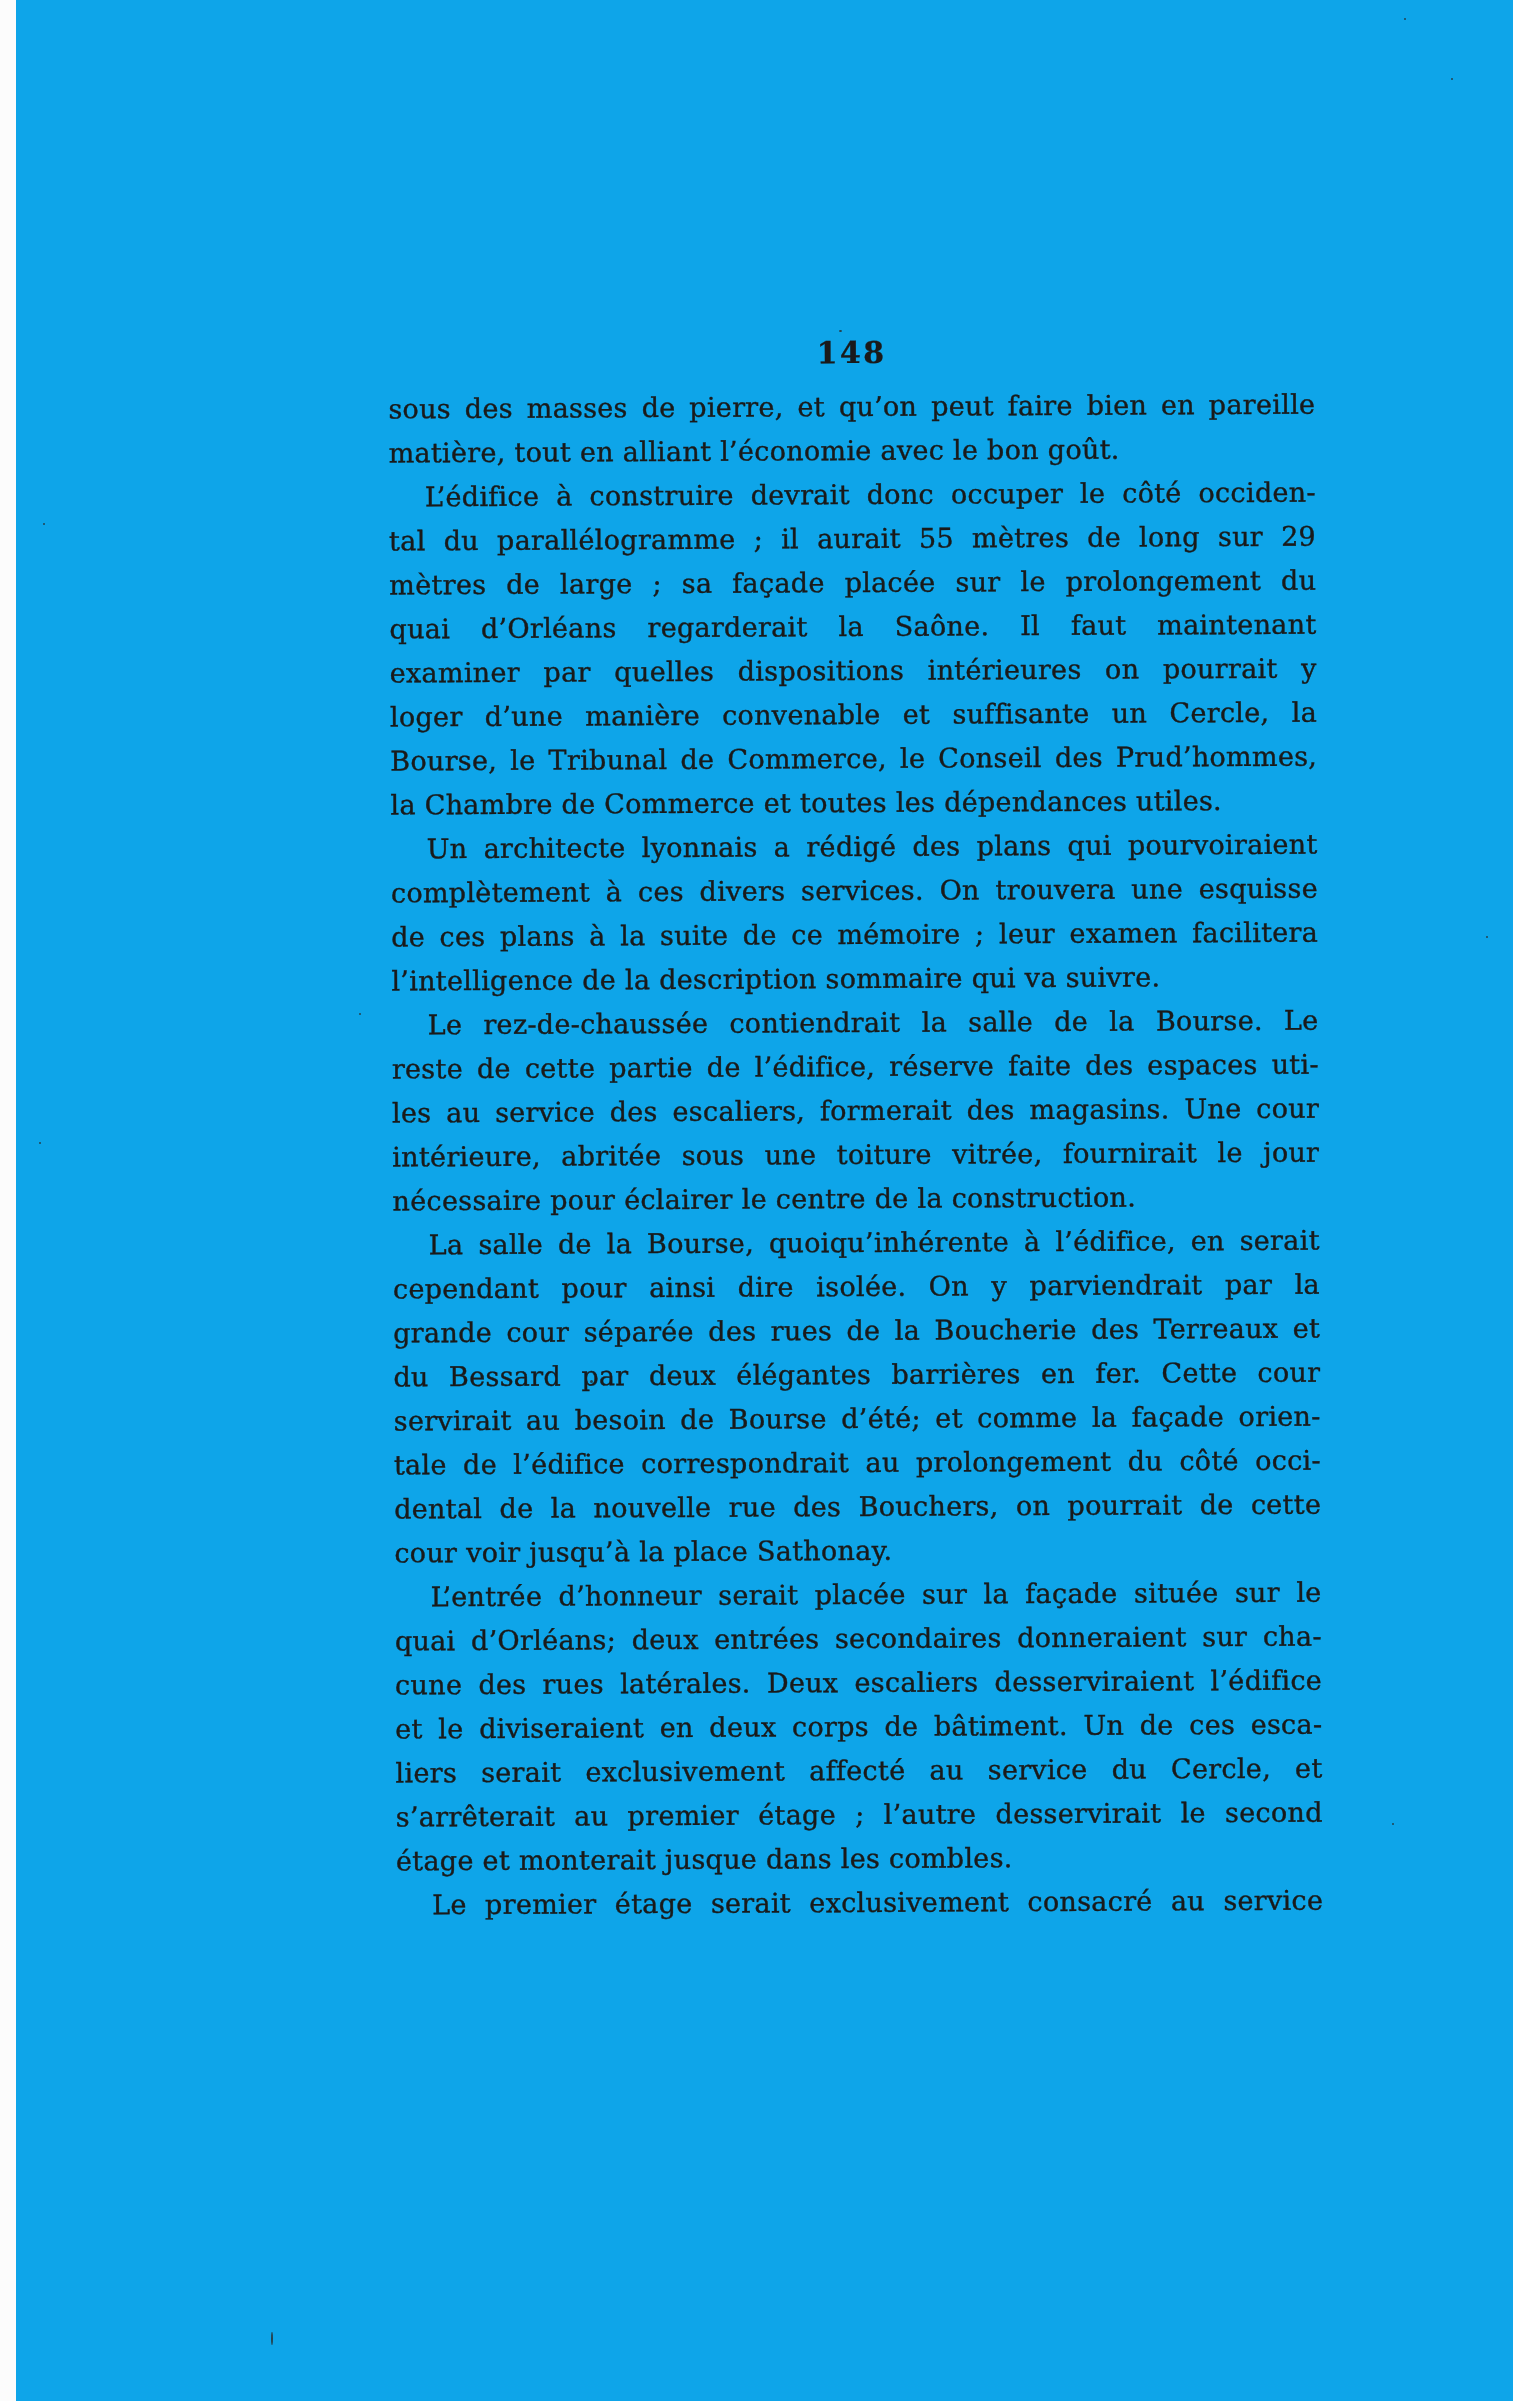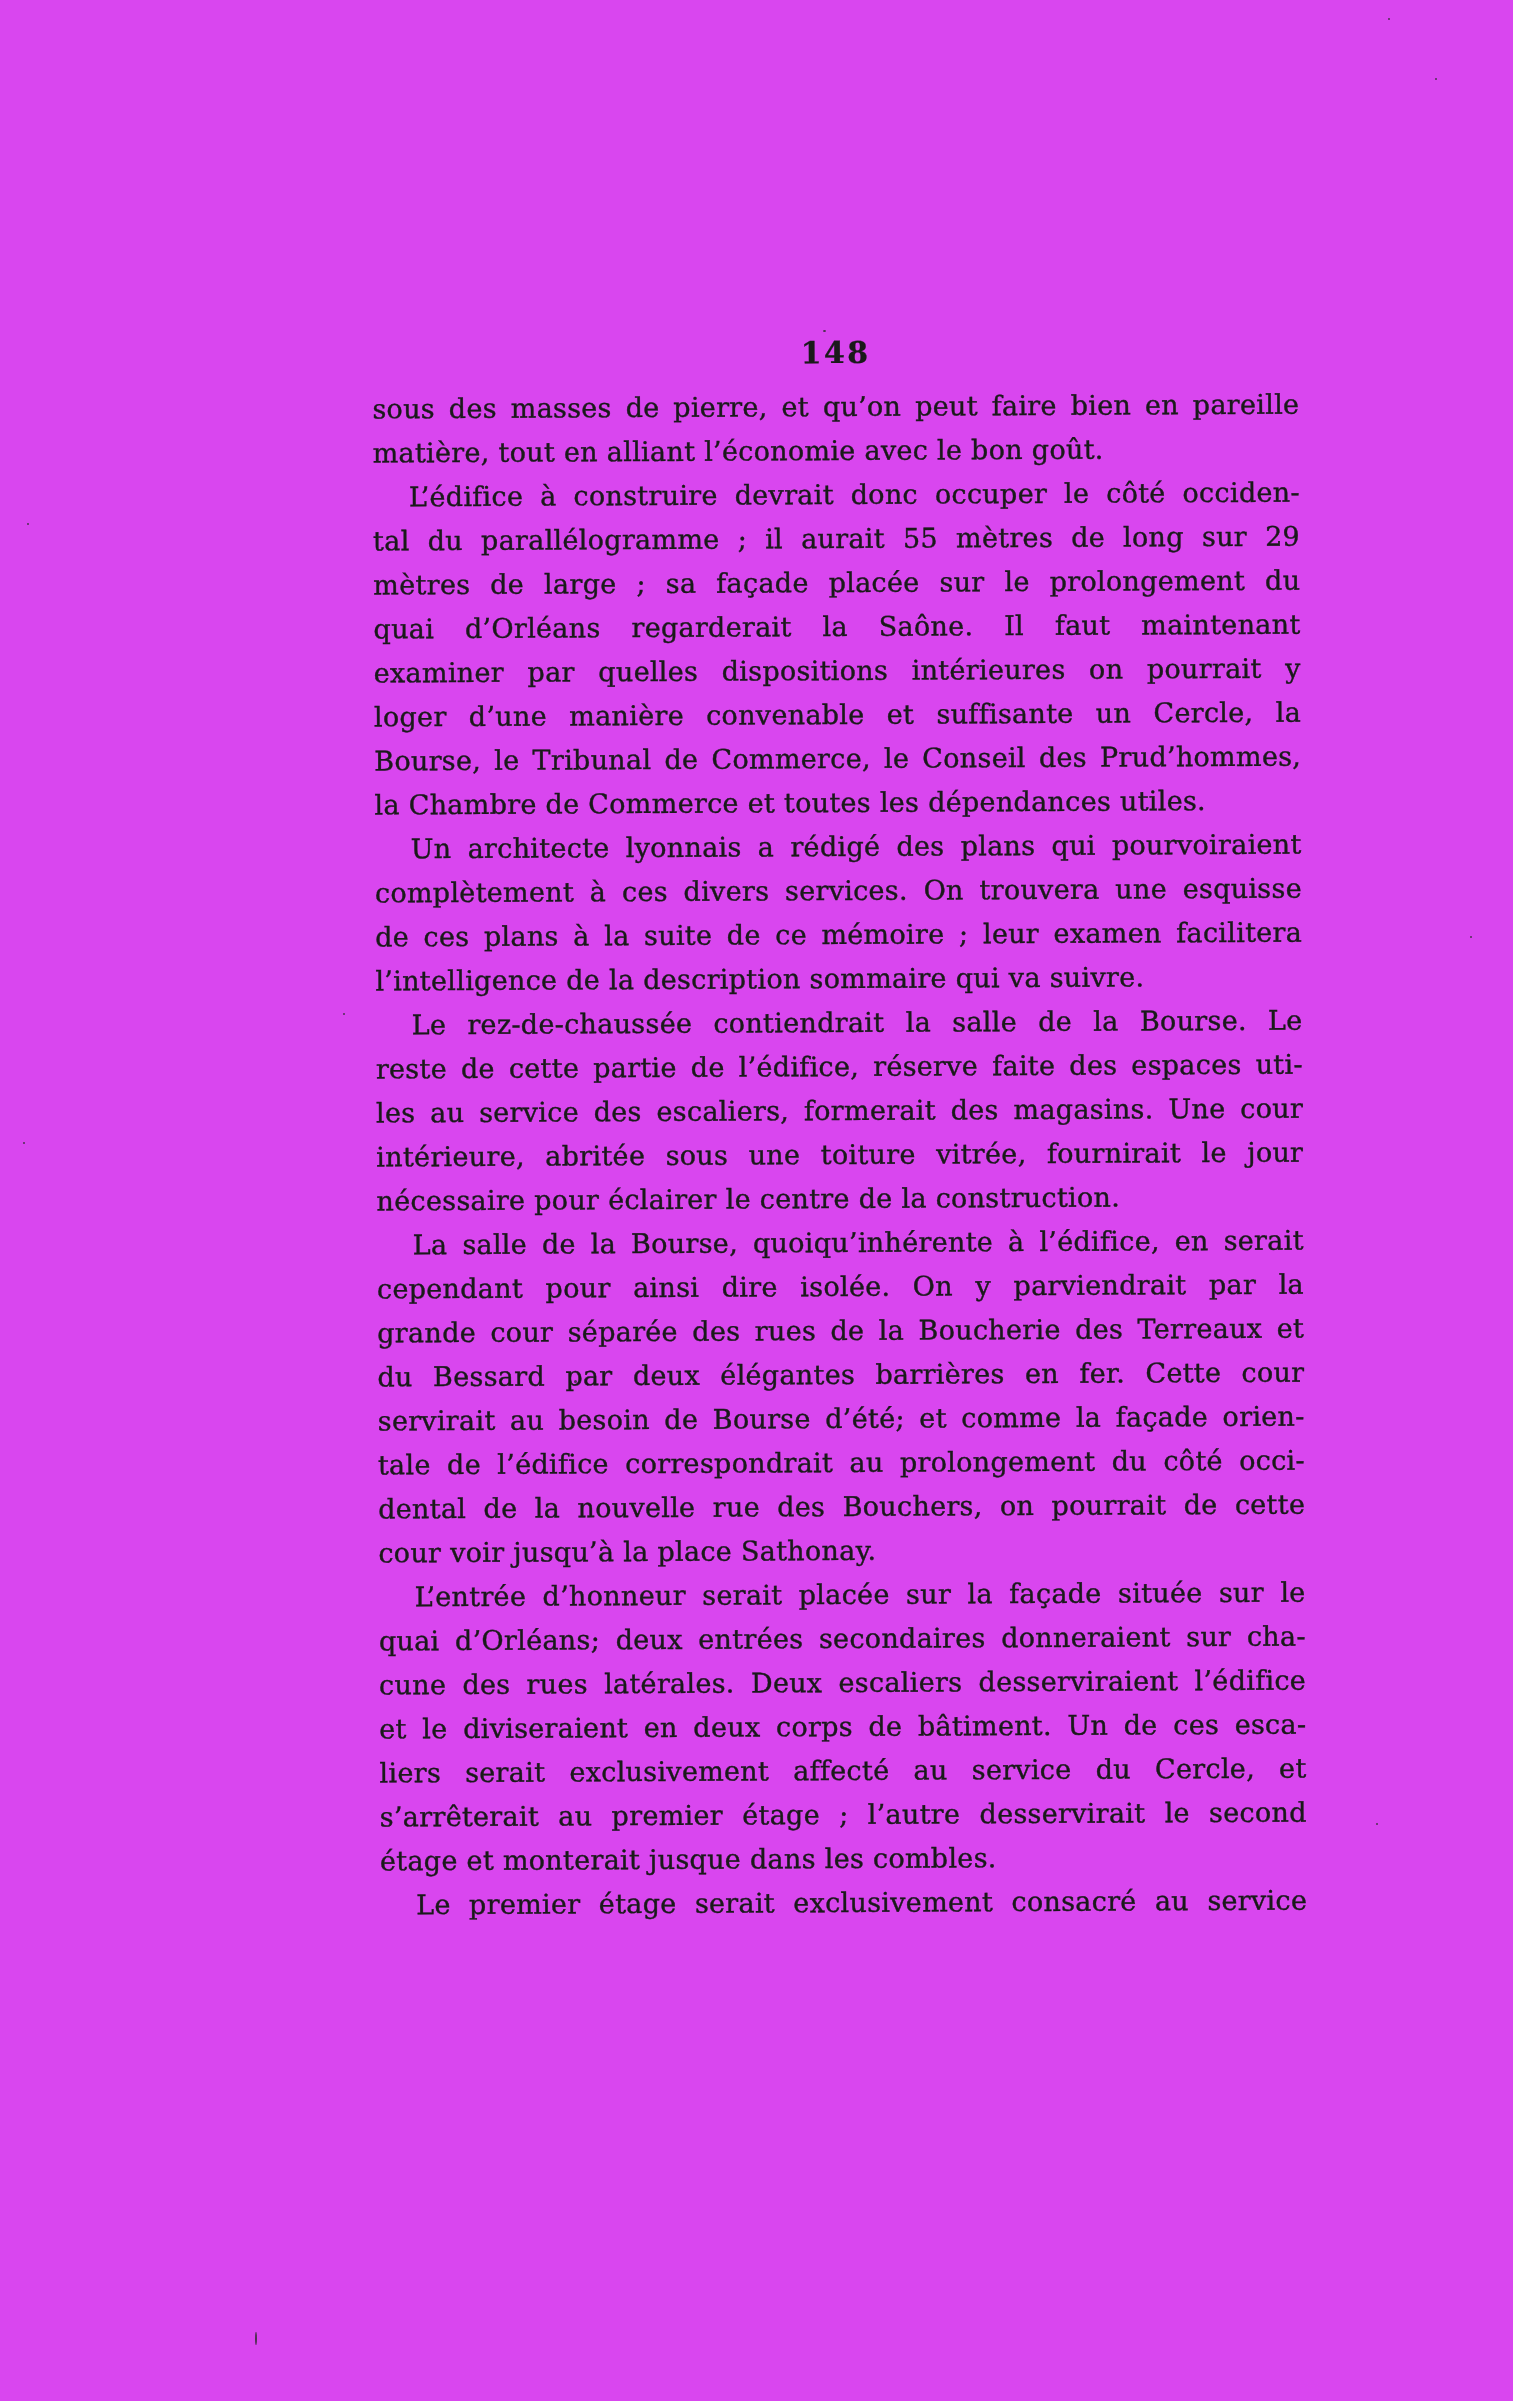--- a/index.html
+++ b/index.html
@@ -11,21 +11,22 @@
     height: 2401px;
     background: #fcfcfc;
     font-family: "DejaVu Serif", "Liberation Serif", serif;
     color: #1a1a1a;
     overflow: hidden;
     position: relative;
   }
   .page {
     position: absolute;
     inset: 0;
-    background: #d946ef;
+    background: #0ea5e9;
+    margin-left: 16px;
   }
   .content {
     position: absolute;
     left: 372px;
     top: 336px;
     width: 927px;
     transform: rotate(-0.3deg);
     transform-origin: 50% 0;
   }
   .page-num {

